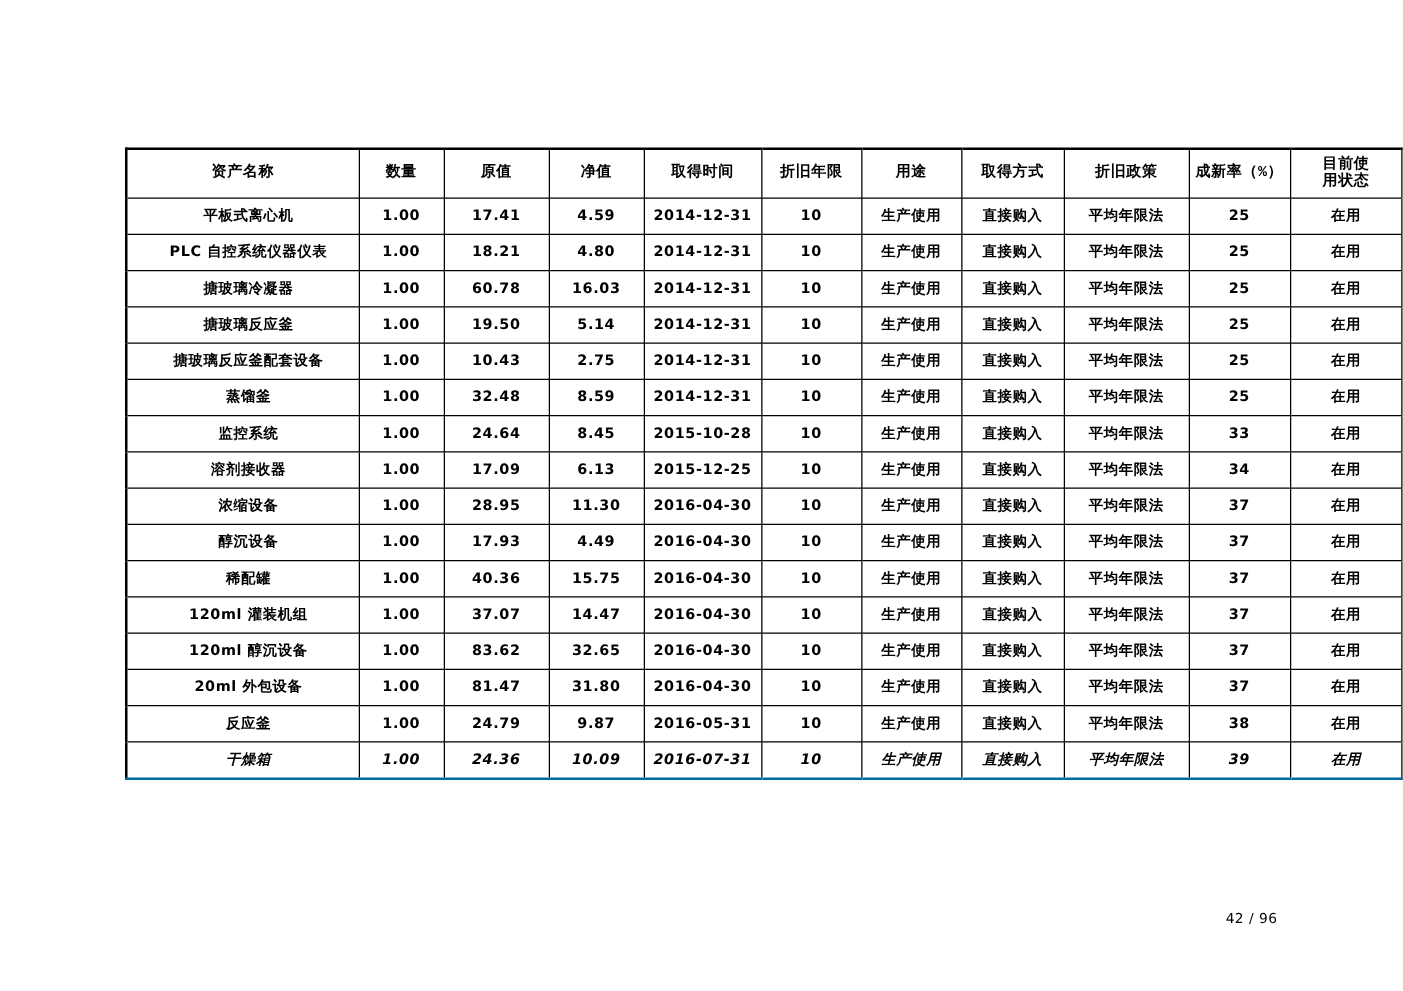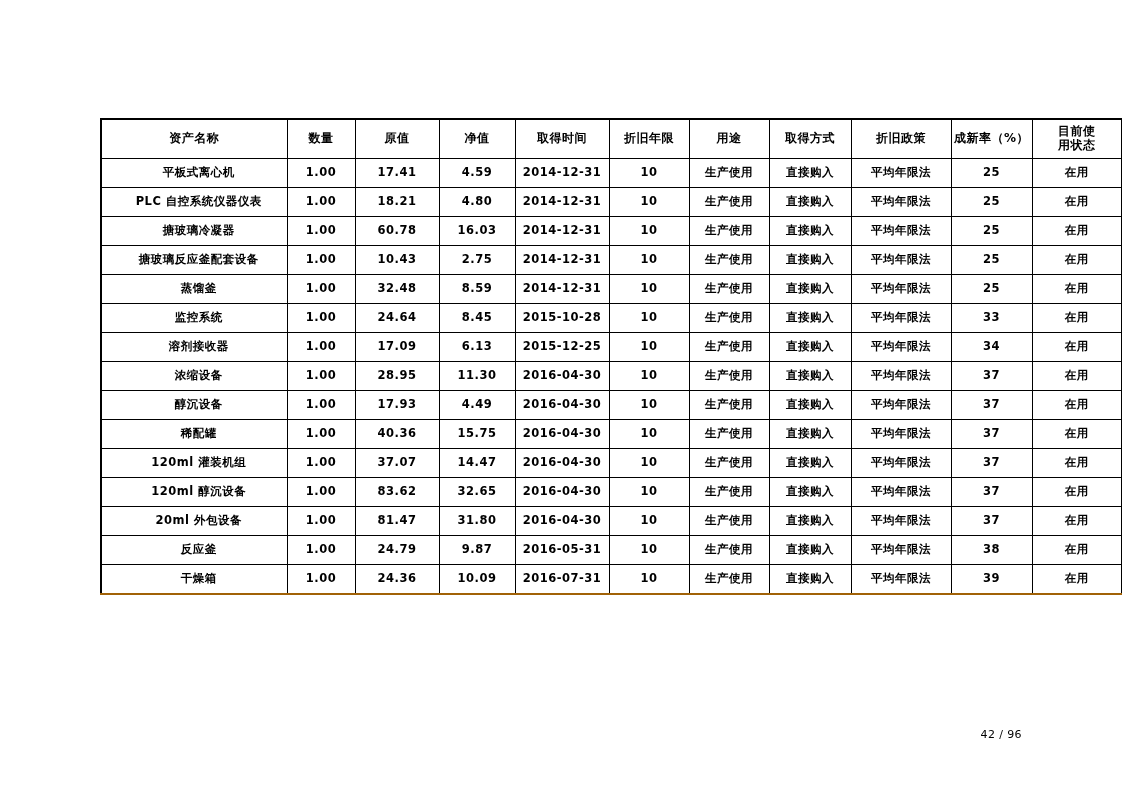--- a/index.html
+++ b/index.html
@@ -48,22 +48,22 @@
   table.asset-table thead th {
     height: 38px;
     font-size: 12px;
     border-top-width: 2px;
     border-bottom-width: 1px;
   }
   table.asset-table tbody td {
     height: 28px;
   }
   
-  table.asset-table thead tr th { border-top: 2px solid #000; }
-  table.asset-table tbody tr:last-child td { border-bottom: 2px solid #a16207; }
+  table.asset-table thead tr th { border-top: 2px solid #000; font-family: Liberation Mono, monospace; }
+  table.asset-table tbody tr:last-child td { border-bottom: 2px solid #0369a1; font-style: italic; }
   table.asset-table tr td:first-child,
   table.asset-table tr th:first-child { border-left: 2px solid #000; }
   table.asset-table tr td:last-child,
   table.asset-table tr th:last-child { border-right: 2px solid #000; }
 
   .c-name { text-align: left; padding-left: 9px !important; }
   .c-num  { text-align: center; }
 
   col.w-name { width: 186px; }
   col.w-qty  { width: 68px; }
@@ -161,20 +161,33 @@
             <td class="c-num">16.03</td>
             <td class="c-num">2014-12-31</td>
             <td class="c-num">10</td>
             <td class="c-num">生产使用</td>
             <td class="c-num">直接购入</td>
             <td class="c-num">平均年限法</td>
             <td class="c-num">25</td>
             <td class="c-num">在用</td>
           </tr>
           <tr>
+            <td class="c-name">搪玻璃反应釜</td>
+            <td class="c-num">1.00</td>
+            <td class="c-num">19.50</td>
+            <td class="c-num">5.14</td>
+            <td class="c-num">2014-12-31</td>
+            <td class="c-num">10</td>
+            <td class="c-num">生产使用</td>
+            <td class="c-num">直接购入</td>
+            <td class="c-num">平均年限法</td>
+            <td class="c-num">25</td>
+            <td class="c-num">在用</td>
+          </tr>
+          <tr>
             <td class="c-name">搪玻璃反应釜配套设备</td>
             <td class="c-num">1.00</td>
             <td class="c-num">10.43</td>
             <td class="c-num">2.75</td>
             <td class="c-num">2014-12-31</td>
             <td class="c-num">10</td>
             <td class="c-num">生产使用</td>
             <td class="c-num">直接购入</td>
             <td class="c-num">平均年限法</td>
             <td class="c-num">25</td>

